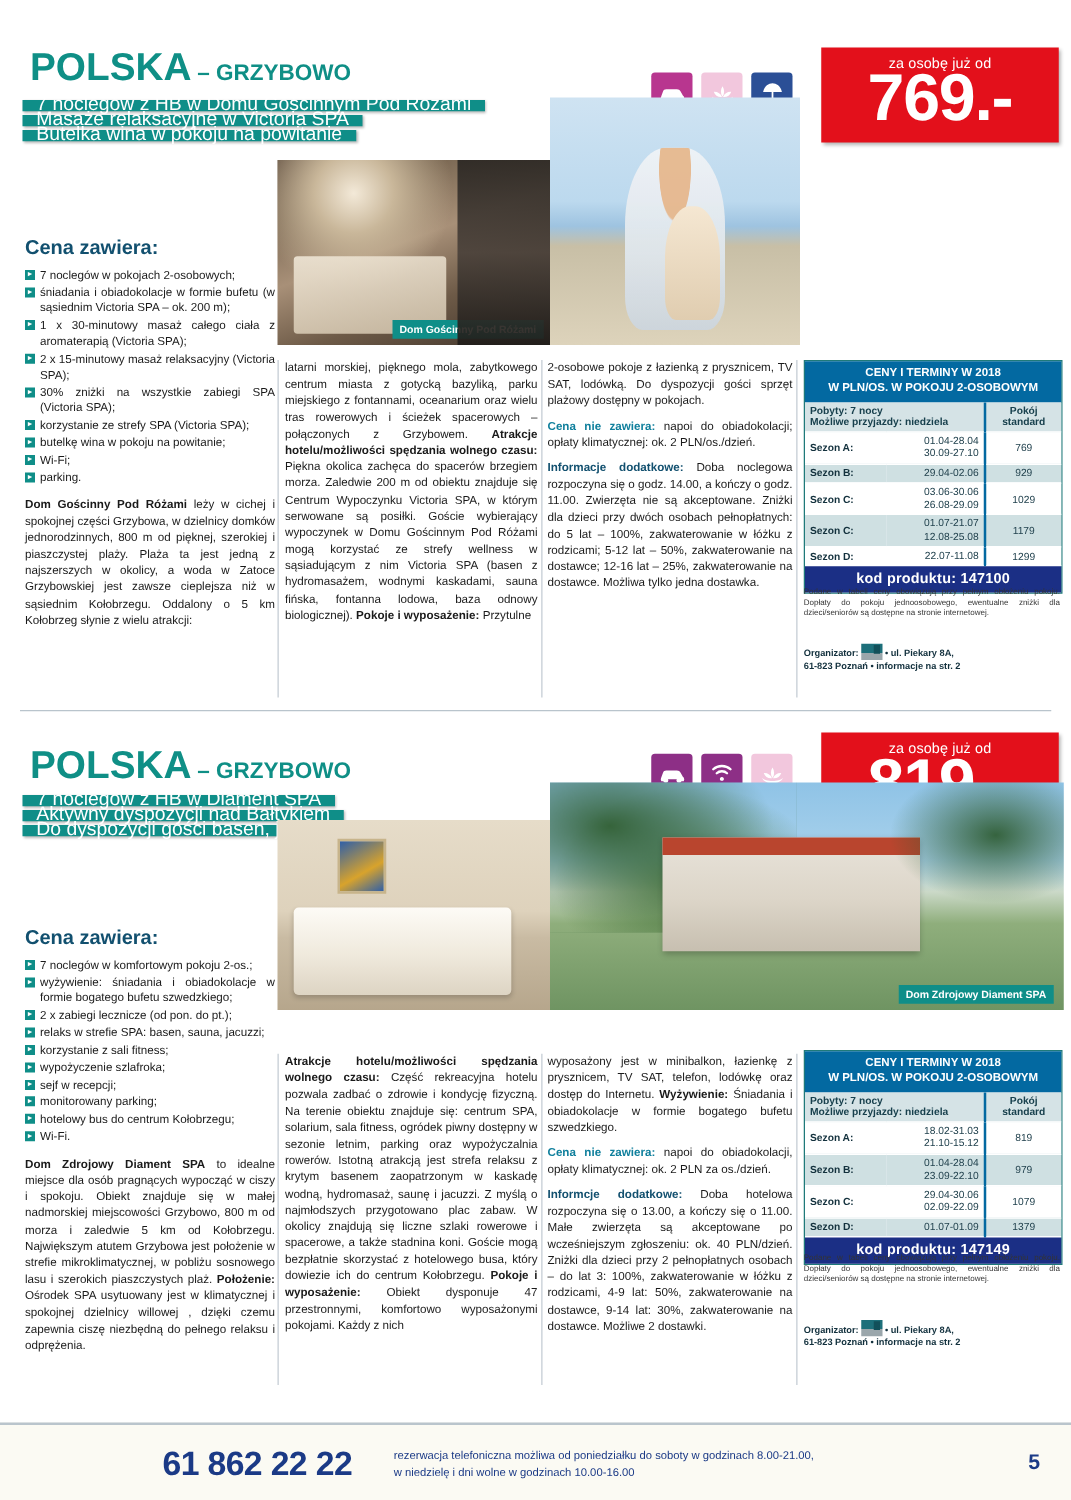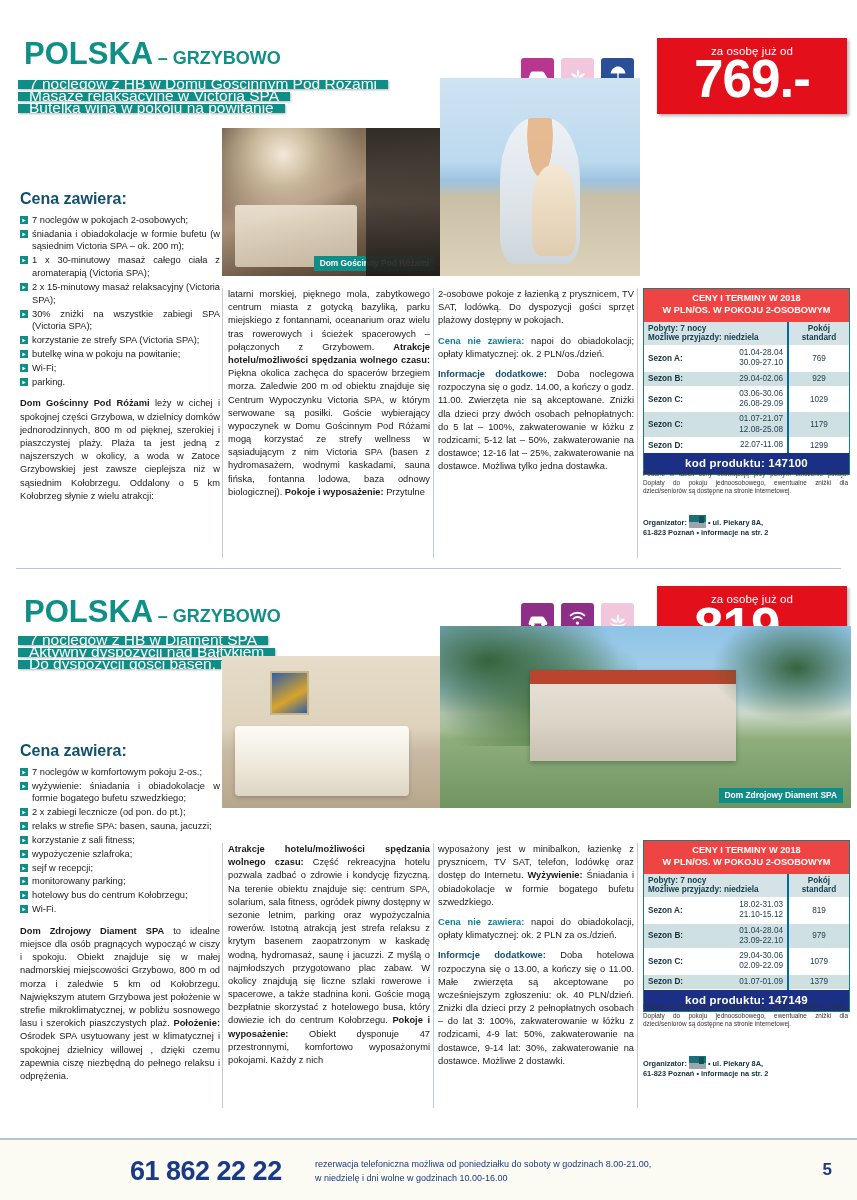--- a/index.html
+++ b/index.html
@@ -178,21 +178,21 @@
   }
   ul.incl li .bullet{
     position:absolute;left:0;top:2px;width:8px;height:8px;background:#0f8e88;
     color:#fff;font-size:6px;line-height:8px;text-align:center;font-weight:bold;
   }
   .divider-v{position:absolute;width:1px;background:#c4ccd3;}
 
   
   .ptable{position:absolute;width:205px;border:1px solid #1f7a7a;}
   .ptable .thead{
-    background:#ef4444;color:#fff;text-align:center;font-weight:bold;
+    background:#0369a1;color:#fff;text-align:center;font-weight:bold;
     font-size:9.2px;line-height:1.28;padding:4px 2px 5px 2px;
   }
   .ptable table{border-collapse:collapse;width:100%;font-size:8.2px;}
   .ptable td{padding:2px 4px;vertical-align:middle;border-bottom:1px solid #ffffff;}
   .ptable .sub td{background:#d5e3e6;font-weight:bold;color:#18404d;font-size:8.2px;}
   .ptable .sub .right{text-align:center;line-height:1.2;}
   .ptable .rowA td{background:#ffffff;}
   .ptable .rowB td{background:#cfe0e2;}
   .ptable .season{font-weight:bold;color:#13313d;white-space:nowrap;}
   .ptable .dates{text-align:right;color:#23434f;line-height:1.25;white-space:nowrap;}

